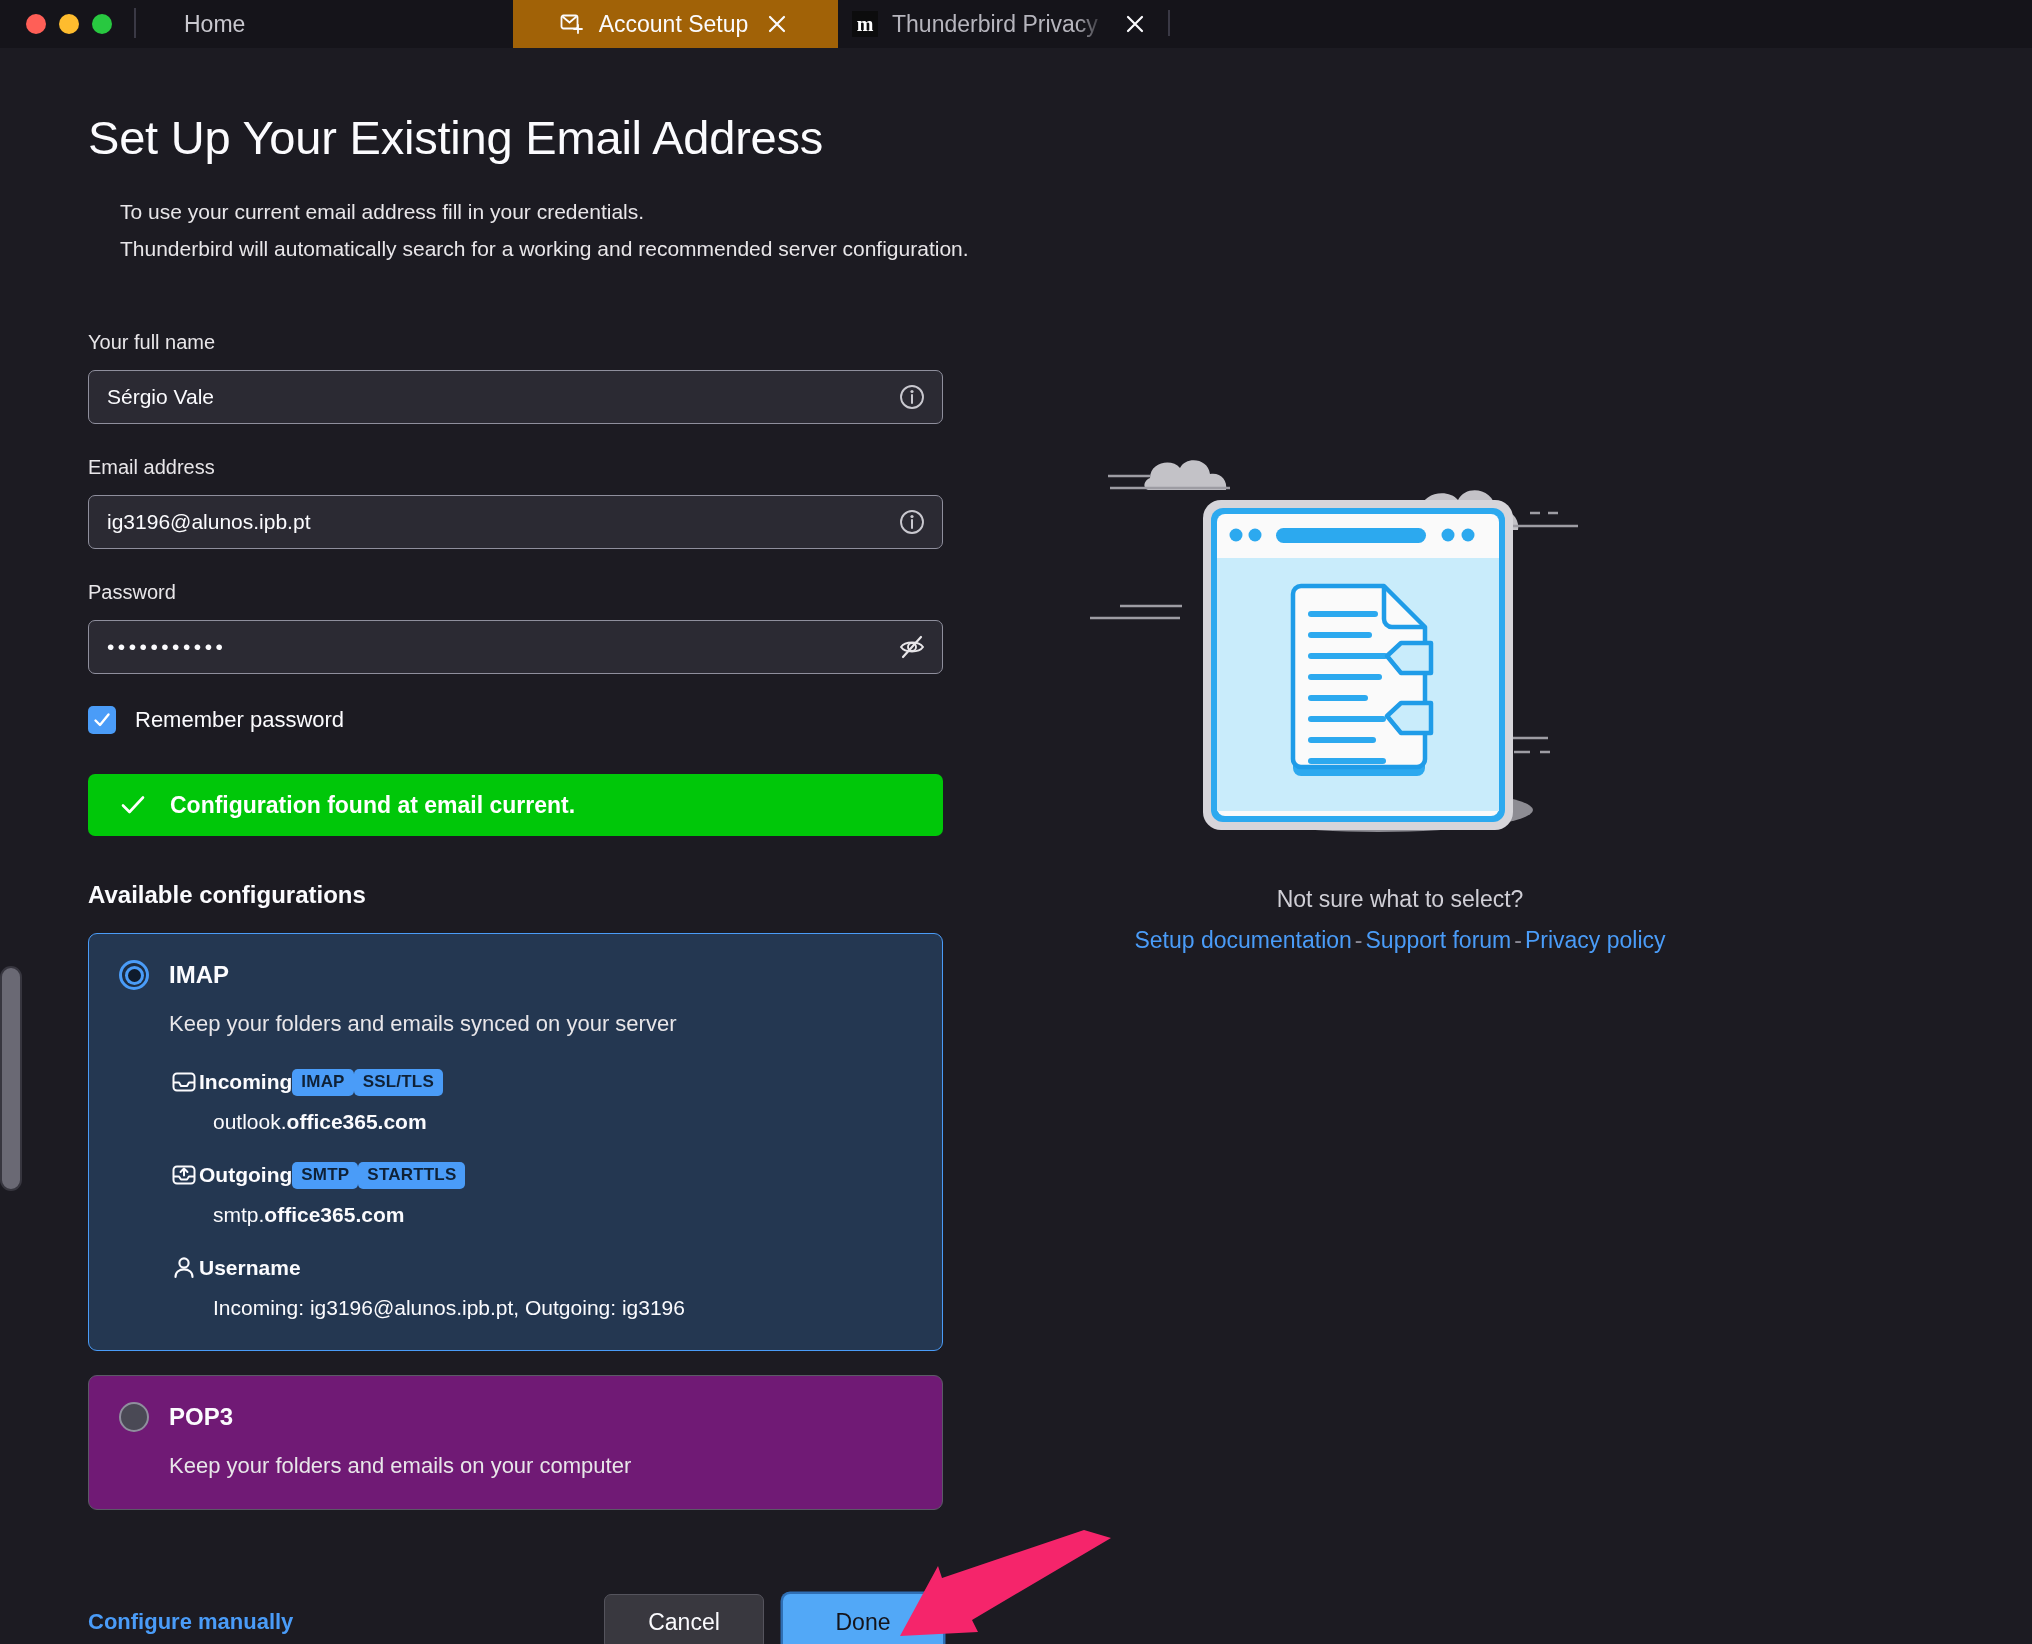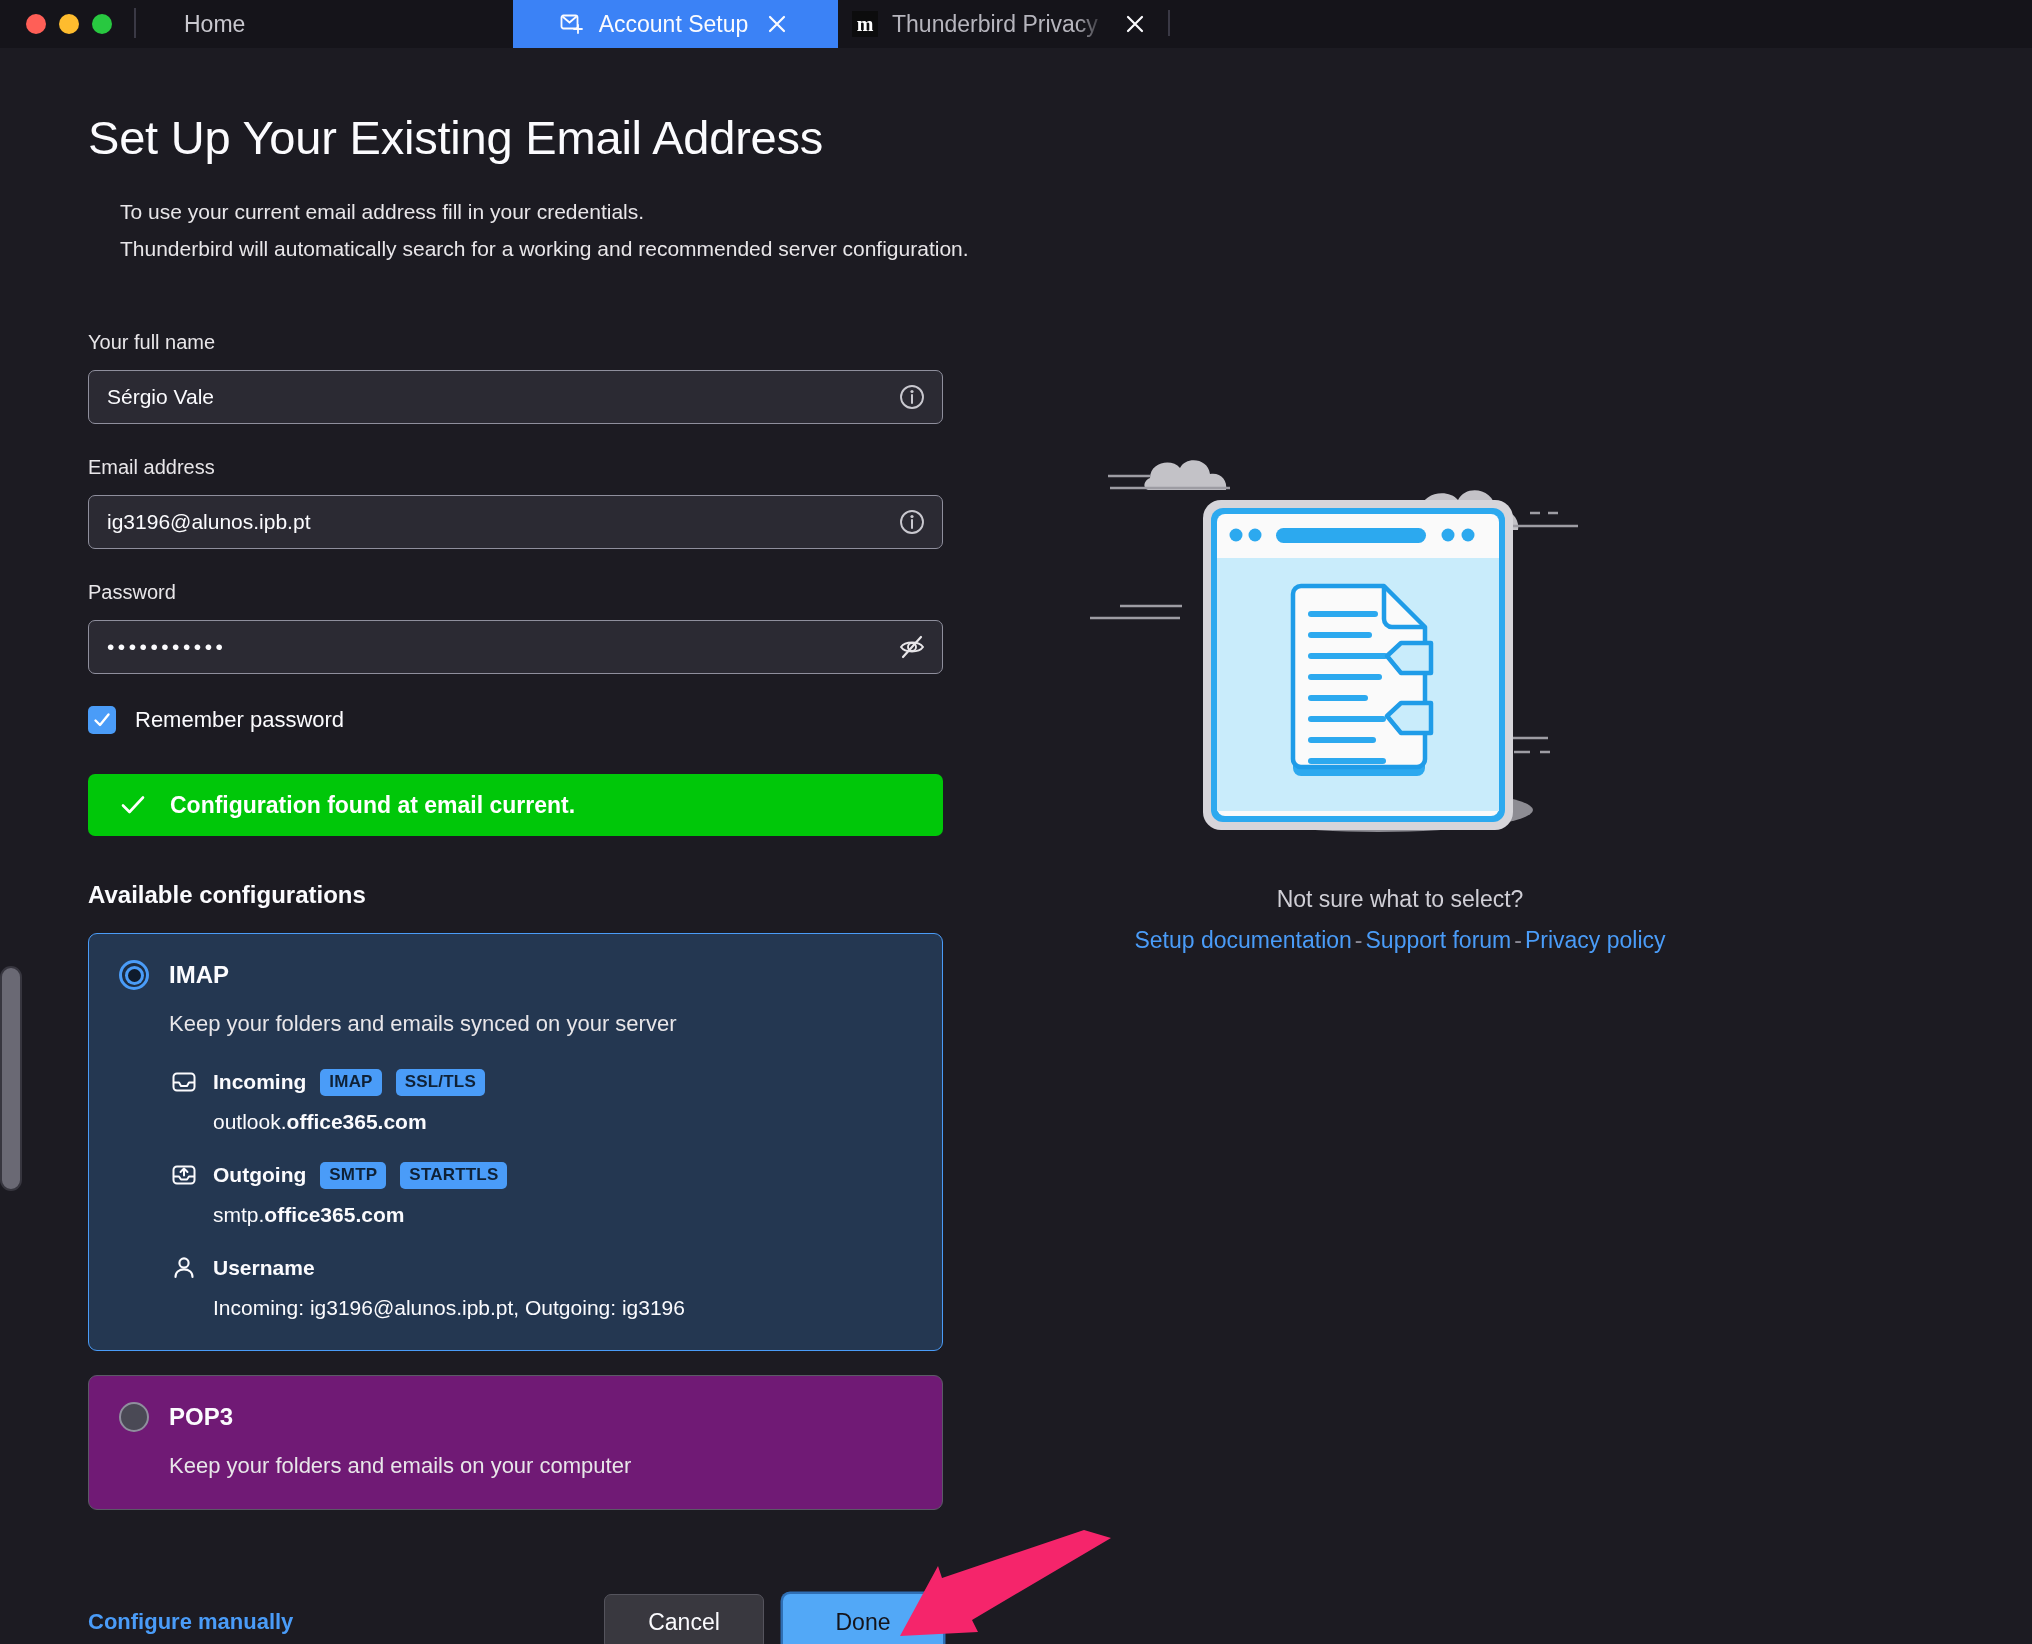--- a/index.html
+++ b/index.html
@@ -58,21 +58,21 @@
   .tab-home {
     width: 377px;
     justify-content: flex-start;
     padding-left: 48px;
   }
   .tab-home .tab-title {
     font-size: 23px;
     color: #c9c8cf;
   }
   .tab-active {
-    background: #3b82f6;
+    background: #a16207;
     width: 325px;
     justify-content: center;
   }
   .tab-active .tab-title {
     font-size: 23px;
     color: #fbfbfe;
   }
   .tab-inactive {
     width: 330px;
     justify-content: flex-start;
@@ -279,21 +279,21 @@
     font-size: 22px;
     color: #e8e6e9;
     margin-top: 21px;
     margin-left: 50px;
   }
 
   .detail-block { margin-top: 30px; margin-left: 50px; }
   .detail-row {
     display: flex;
     align-items: center;
-    gap: 14px;
+    gap: 0;
   }
   .detail-icon {
     width: 30px; height: 30px;
     flex: 0 0 auto;
     display: flex; align-items: center; justify-content: center;
   }
   .detail-label {
     font-size: 21px;
     font-weight: bold;
     color: #fbfbfe;

